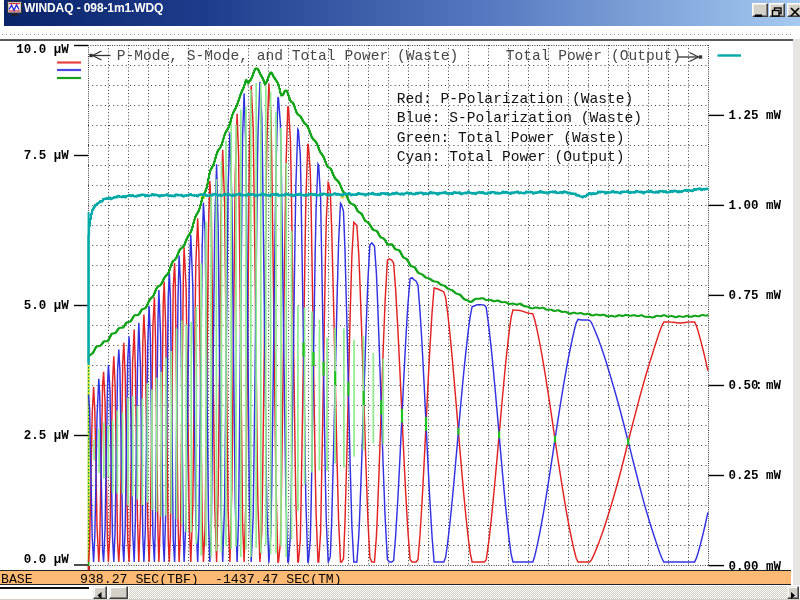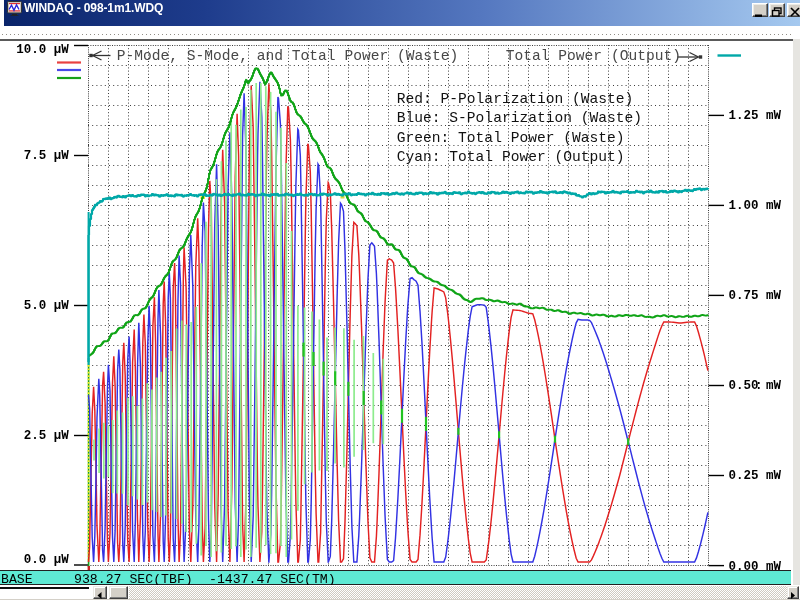--- a/index.html
+++ b/index.html
@@ -6,21 +6,21 @@
 #win{position:relative;width:800px;height:600px}
 #title{position:absolute;left:4px;top:0;width:800px;height:26px;background:linear-gradient(to right,#0a246a 0%,#1e3c8c 25%,#5578c0 60%,#a6caf0 100%)}
 #title .cap{position:absolute;left:20px;top:1px;color:#fff;font:bold 12px "Liberation Sans",sans-serif;letter-spacing:-0.1px}
 .wbtn{position:absolute;top:2.5px;width:16px;height:14px;background:#d4d0c8;border:1px solid;border-color:#fff #404040 #404040 #fff;box-shadow:inset -1px -1px 0 #808080,inset 1px 1px 0 #ecebe5}
 #menubar{position:absolute;left:0;top:18px;width:800px;height:21px;background:#d4d0c8}
 .mi{position:absolute;top:3px;font:11px "Liberation Sans",sans-serif;letter-spacing:-0.15px;color:#000}
 .mi u{text-decoration:underline}
 #clientline{position:absolute;left:0;top:39px;width:793px;height:1.6px;background:#5a5a5a}
 #client{position:absolute;left:0;top:40px;width:793px;height:530px;background:#fff}
 #rborder{position:absolute;left:793px;top:39px;width:7px;height:561px;background:#e6e5e1}
-#status{position:absolute;left:0;top:570px;width:791px;height:14.5px;background:#5eead4;border-top:1.4px solid #222;border-bottom:1.4px solid #222}
+#status{position:absolute;left:0;top:570px;width:791px;height:14.5px;background:#fdba74;border-top:1.4px solid #222;border-bottom:1.4px solid #222}
 #status span{position:absolute;top:0.5px;font:13.2px "Liberation Mono",monospace;color:#000;white-space:pre}
 #scroll{position:absolute;left:0;top:585px;width:800px;height:15px;background:#fff}
 #trough{position:absolute;left:129px;top:0.5px;width:658px;height:13.5px;background-image:repeating-conic-gradient(#fff 0 25%,#cfcbc1 0 50%);background-size:2px 2px}
 .sbtn{position:absolute;top:0.5px;width:14px;height:13.5px;background:#d4d0c8;border:1px solid;border-color:#ecebe5 #404040 #404040 #ecebe5;box-shadow:inset -1px -1px 0 #808080,inset 1px 1px 0 #fff}
 #wbox{position:absolute;left:0;top:0;width:88.5px;height:13px;background:#fff}
 #wline{position:absolute;left:0;top:2px;width:88.5px;height:2px;background:#111}
 #bottom{position:absolute;left:0;top:598.5px;width:800px;height:1.5px;background:#d4d0c8}
 </style></head>
 <body>
 <div id="win">
@@ -181,22 +181,22 @@
           <rect x="4.5" y="2" width="6.5" height="5.5" fill="none" stroke="#000" stroke-width="1.4"></rect>
           <rect x="2.5" y="4.5" width="6.5" height="5.5" fill="#d4d0c8" stroke="#000" stroke-width="1.4"></rect>
         </svg></div>
  <div class="wbtn" style="left:782.5px"><svg width="14" height="12">
           <path d="M3 2 L11 10 M11 2 L3 10" stroke="#000" stroke-width="1.7"></path>
         </svg></div>
 </div>
 <div id="menudots" style="position:absolute;left:2px;top:34px;width:790px;height:1px;background-image:repeating-linear-gradient(to right,#928e86 0 1px,transparent 1px 4px)"></div>
 <div id="status">
  <span style="left:1px">BASE</span>
- <span style="left:74px">938.27 SEC(TBF)</span>
- <span style="left:209px">-1437.47 SEC(TM)</span>
+ <span style="left:80px">938.27 SEC(TBF)</span>
+ <span style="left:215px">-1437.47 SEC(TM)</span>
 </div>
 <div id="scroll">
  <div id="wbox">
         <div id="wline"></div>
       </div>
  <div id="trough"></div>
  <div class="sbtn" style="left:92.5px"><svg width="12" height="11">
           <path d="M7.5 2 L3.5 5.5 L7.5 9 Z" fill="#000"></path>
         </svg></div>
  <div class="sbtn" style="left:109px;width:19px"></div>

